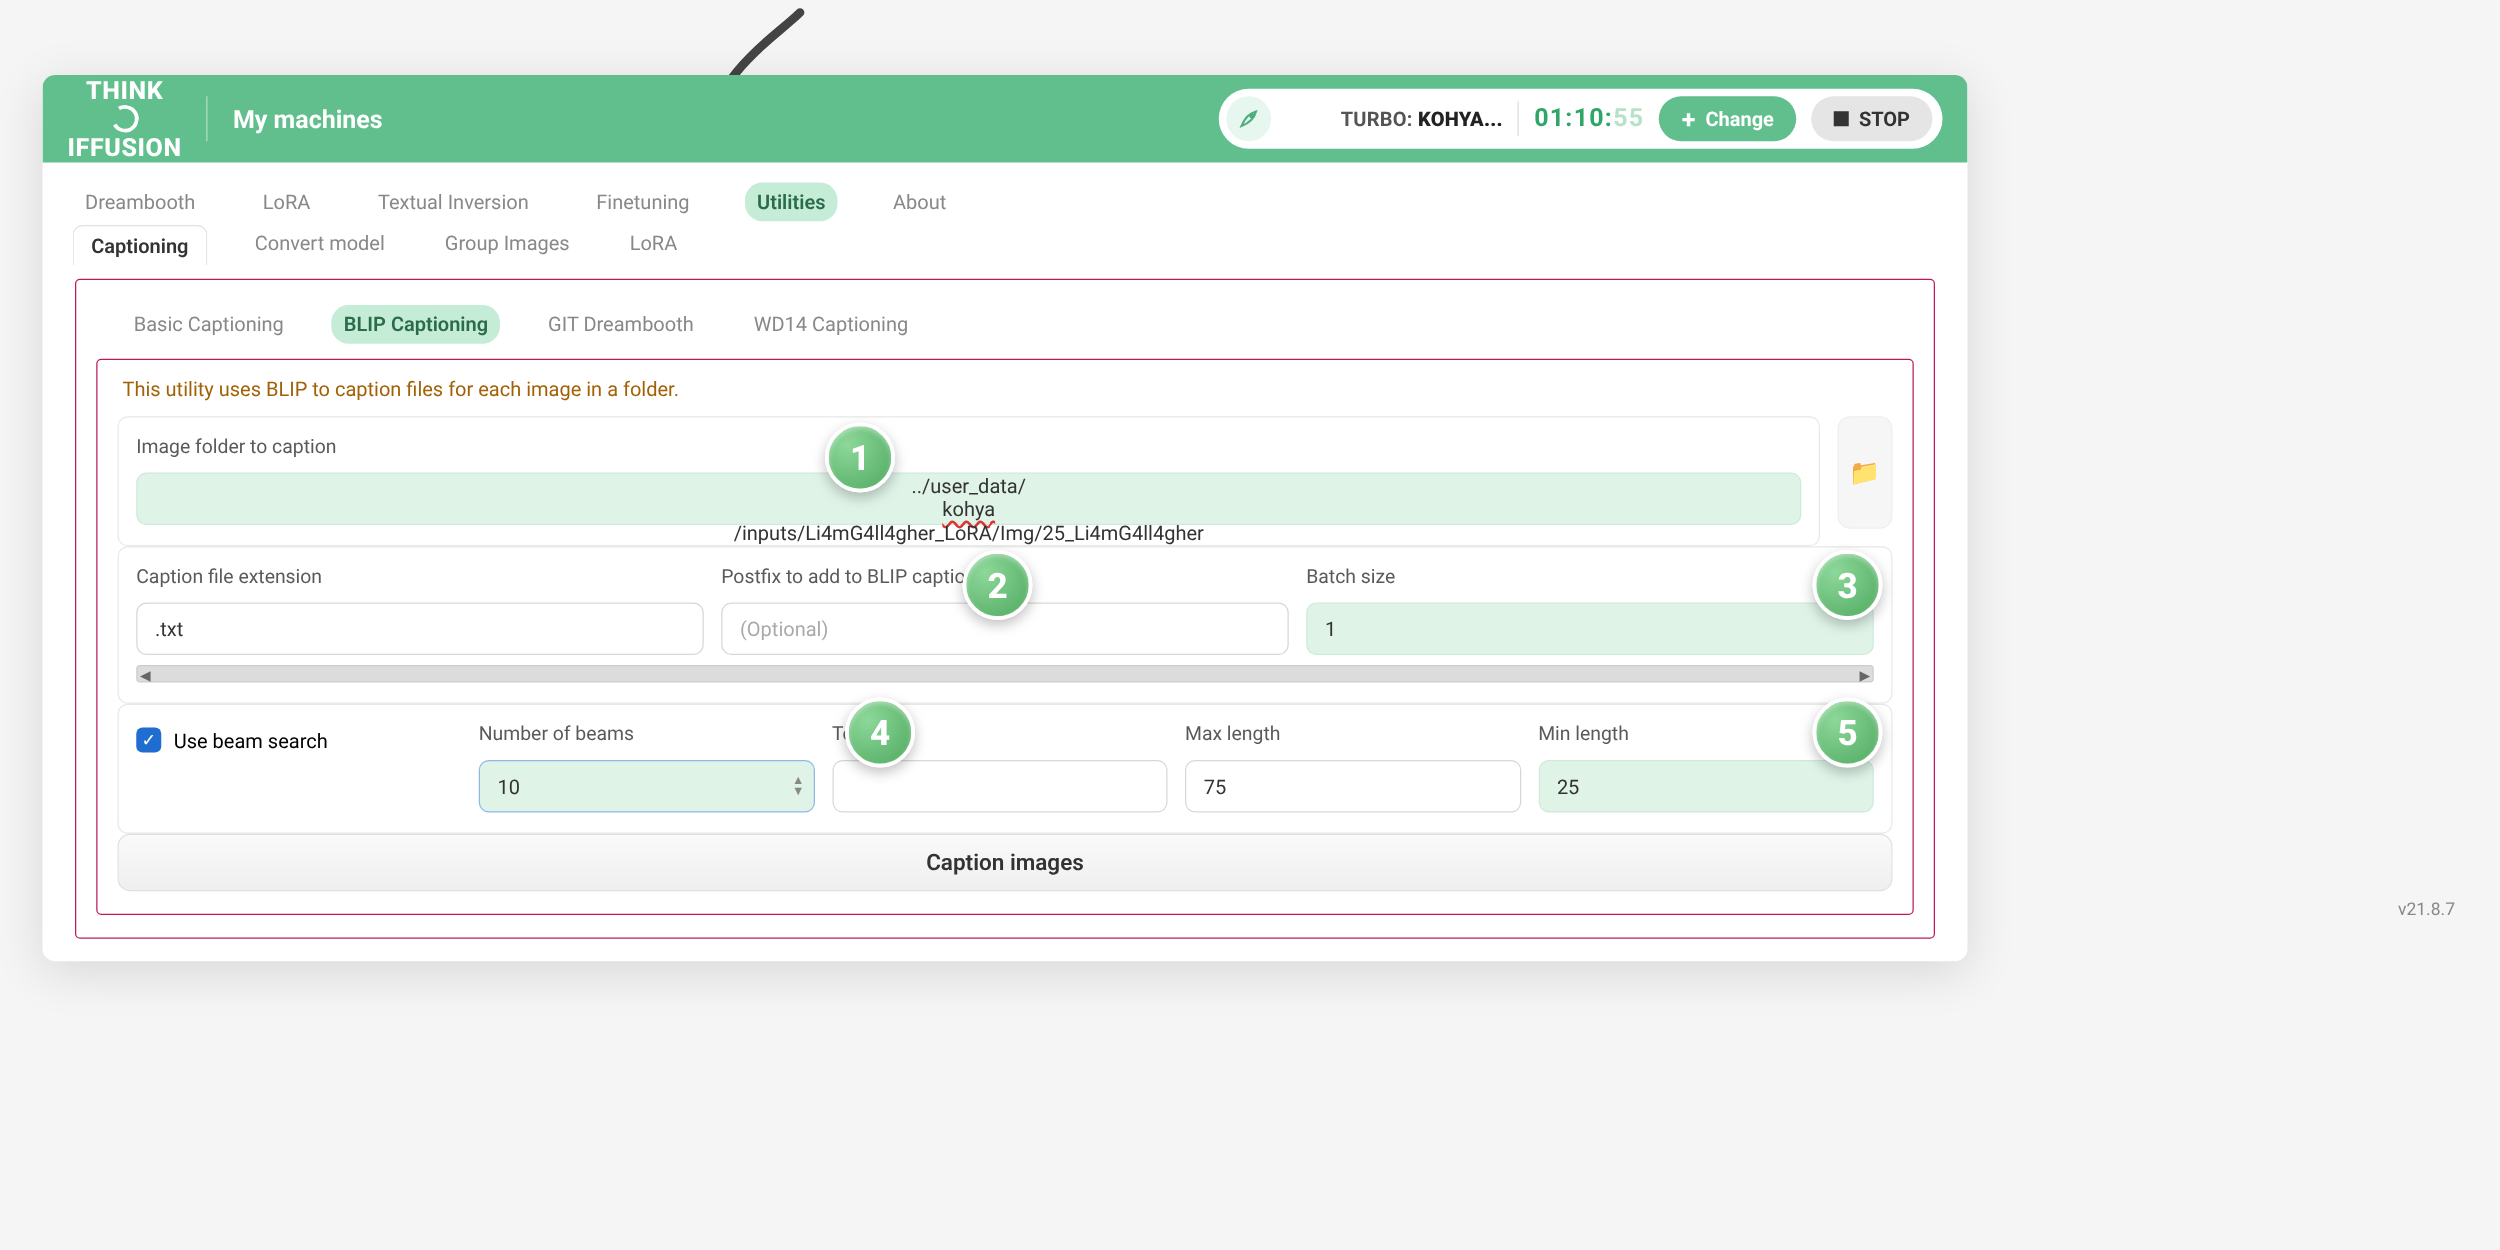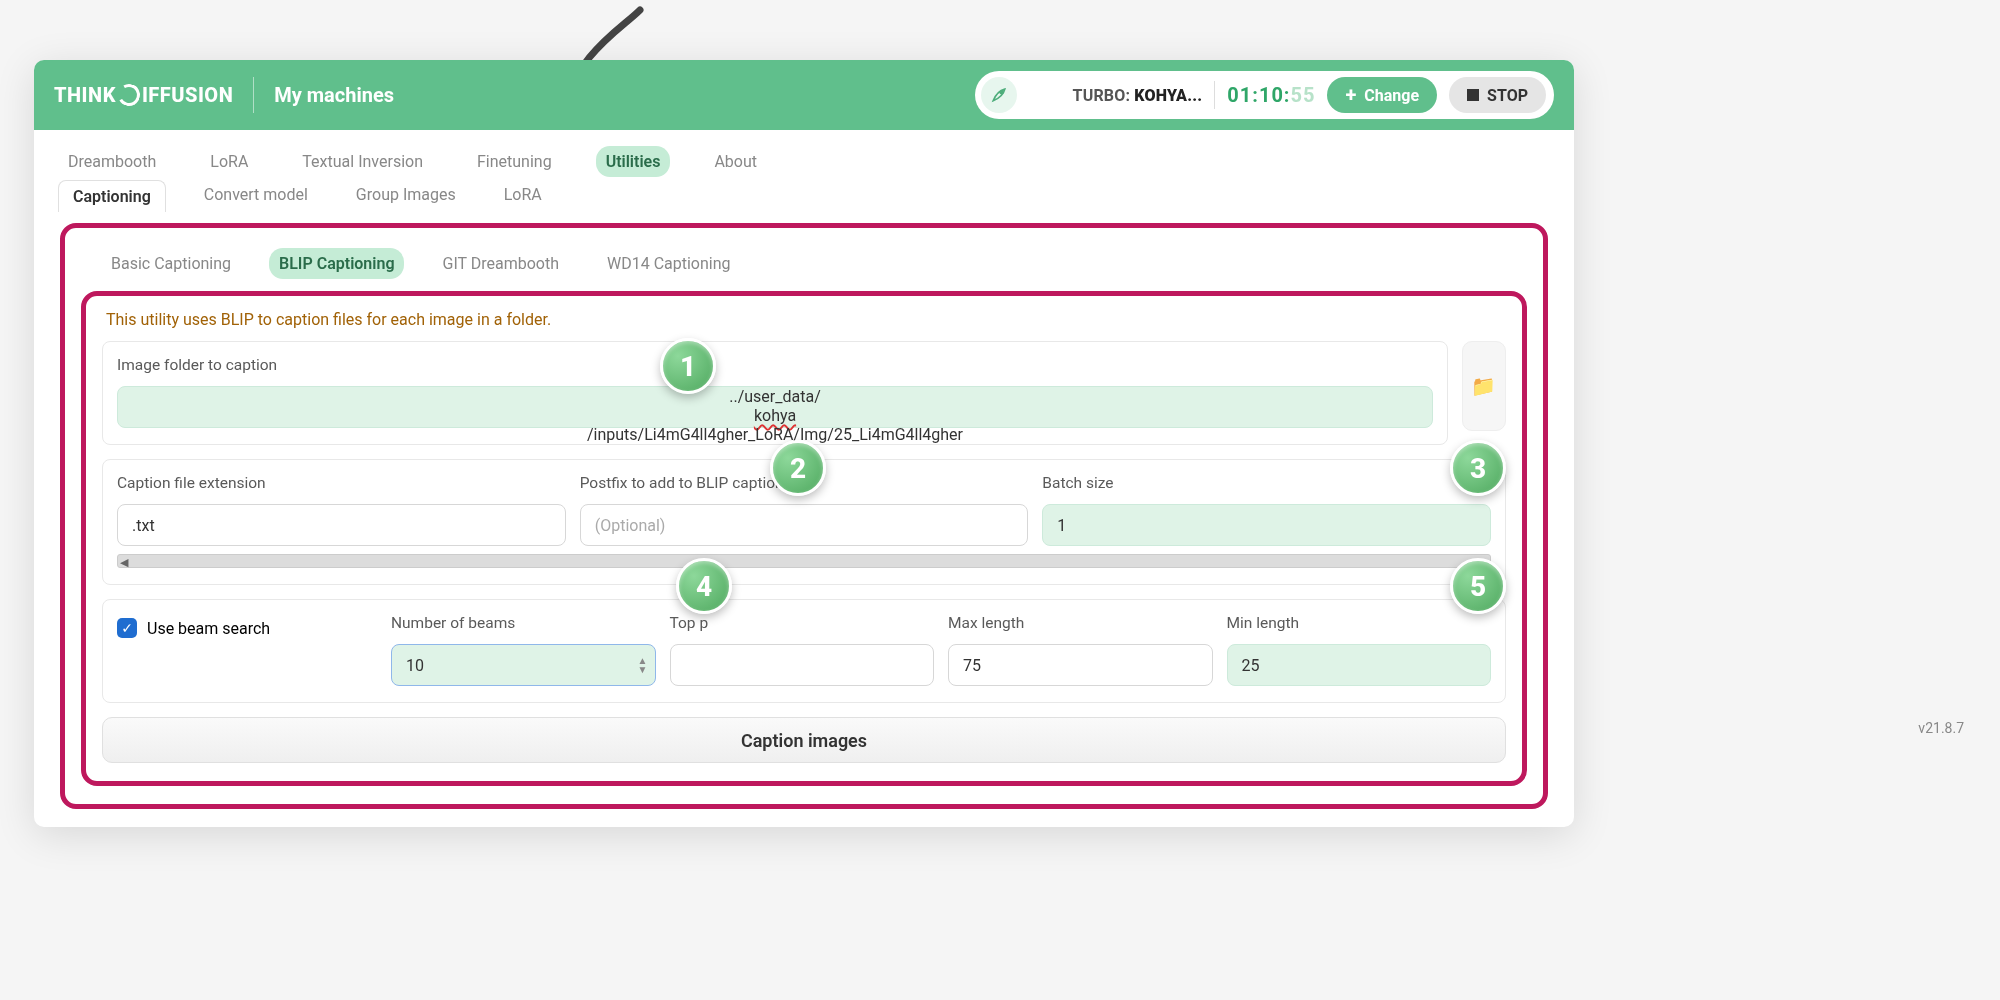--- a/index.html
+++ b/index.html
@@ -1,19 +1,19 @@
 <!DOCTYPE html>
 <html><head>
 <meta charset="utf-8">
 <style>
   * { box-sizing: border-box; margin: 0; padding: 0; font-family: -apple-system, BlinkMacSystemFont, "Segoe UI", Roboto, Arial, sans-serif; }
   body { background: #f5f5f5; width: 2000px; height: 1000px; overflow: hidden; position: relative; }
   .app-frame { position: absolute; left: 34px; top: 60px; width: 1540px; background: #fff; border-radius: 10px; box-shadow: 0 8px 40px rgba(0,0,0,.12); overflow: hidden; }
   .topbar { background: #60bf8c; height: 70px; display: flex; align-items: center; padding: 0 20px; gap: 20px; }
-  .logo { color:#fff; font-weight:800; letter-spacing: .5px; font-size: 20px; display:flex; align-items:center; }
+  .logo { color:#fff; font-weight:800; letter-spacing: .5px; font-size: 20px; display:flex; align-items:center;flex-direction:column; }
   .logo .d { display:inline-block; width:22px; height:22px; border:3px solid #fff; border-left-color:transparent; border-radius:50%; margin:0 2px; transform: rotate(15deg);}
   .vrule { width:1px; height:36px; background: rgba(255,255,255,.5); }
   .machines-label { color:#fff; font-weight:700; font-size: 20px; }
   .topbar-spacer { flex:1; }
   .pill-group { background:#fff; border-radius: 40px; height:48px; display:flex; align-items:center; padding: 0 8px 0 6px; gap: 12px; }
   .rocket-badge { width:36px; height:36px; border-radius:50%; background:#e7f6ee; display:flex; align-items:center; justify-content:center; color:#4fae7c; font-size:16px; }
   .machine-label { color:#555; font-weight:700; letter-spacing:.2px;margin-left:44px; }
   .machine-label strong { color:#222; }
   .vrule2 { width:1px; height:28px; background:#ddd; }
   .timer { font-family: "Courier New", monospace; font-weight:700; font-size:20px; letter-spacing:1px; color:#2fa668; }
@@ -21,25 +21,25 @@
   .btn { border:none; border-radius: 20px; height:36px; padding:0 18px; font-weight:700; display:inline-flex; align-items:center; gap:8px; cursor:pointer; font-size:16px; }
   .btn-change { background:#60bf8c; color:#fff; }
   .btn-change .plus { font-size:20px; line-height:1; }
   .btn-stop { background:#e5e5e5; color:#333; }
   .btn-stop .sq { width:12px; height:12px; background:#333; display:inline-block; }
   .tabs-outer { padding: 6px 18px 0 18px; }
   .tabrow { display:flex; gap: 34px; padding: 10px 6px 0 6px; font-size:16px; }
   .tab { color:#888; cursor:pointer; padding:6px 10px; border-radius:14px; }
   .tab.active { background:#c5ecd6; color:#2a6c4a; font-weight:600; }
   .tab.active-plain { color:#333; font-weight:600; border:1px solid #e0e0e0; border-bottom:none; background:#fff; border-radius:8px 8px 0 0; padding:6px 14px; position:relative; top:1px; }
-  .panel { border:5px solid #be185d; border-radius:16px; margin: 0 8px 18px 8px; padding: 14px 16px 18px 16px; background:#fff; }
+  .panel { border:1px solid #be185d; border-radius:4px; margin: 0 8px 18px 8px; padding: 14px 16px 18px 16px; background:#fff; }
   .subtabs { display:flex; gap: 28px; padding: 2px 6px 12px 6px; font-size:16px; }
   .subtabs2 { display:flex; gap: 28px; padding: 6px 6px 12px 20px; font-size:16px; }
   .desc { color:#a16207; font-size:16px; padding:0 4px 12px 4px; }
-  .fieldbox { border:1px solid #e8e8e8; border-radius:8px; padding: 14px 14px 16px 14px; margin-bottom: 14px; background:#fff; }
+  .fieldbox { border:1px solid #e8e8e8; border-radius:8px; padding: 14px 14px 16px 14px; background:#fff; }
   .field-label { color:#5a5a5a; font-size:15.5px; margin-bottom:12px; }
   .row { display:flex; gap:14px; align-items:flex-start; }
   .col { flex:1; }
   .input { width:100%; height:42px; border:1px solid #d7d7d7; border-radius:8px; padding: 0 14px; font-size:16px; color:#333; background:#fff; }
   .input.green { background:#dff3e7; border-color:#cdeadb; color:#333; }
   .input::placeholder { color:#aaa; }
   .folder-btn { width:44px; height:90px; border:1px solid #eee; border-radius:10px; background:#f6f6f6; display:flex; align-items:center; justify-content:center; cursor:pointer; font-size:20px; }
   .chk-row { display:flex; align-items:center; gap:10px; padding-top:4px; }
   .chk { width:20px; height:20px; border-radius:5px; background:#1f6dd0; display:flex; align-items:center; justify-content:center; color:#fff; font-size:14px; }
   .spinner-wrap { position:relative; }

